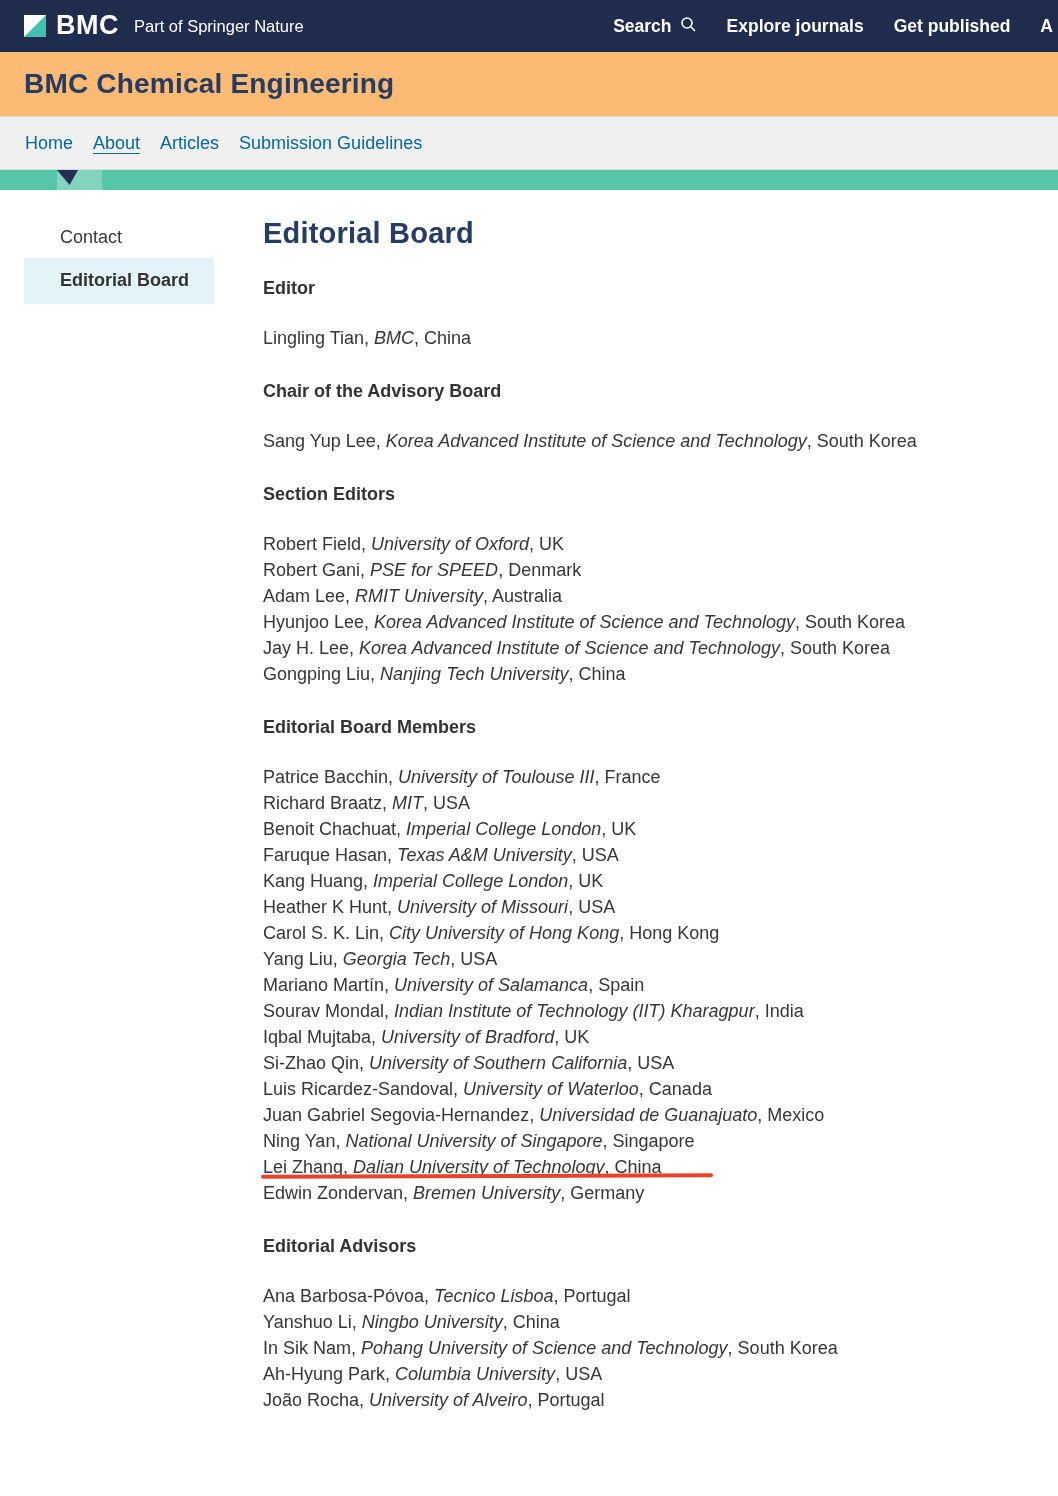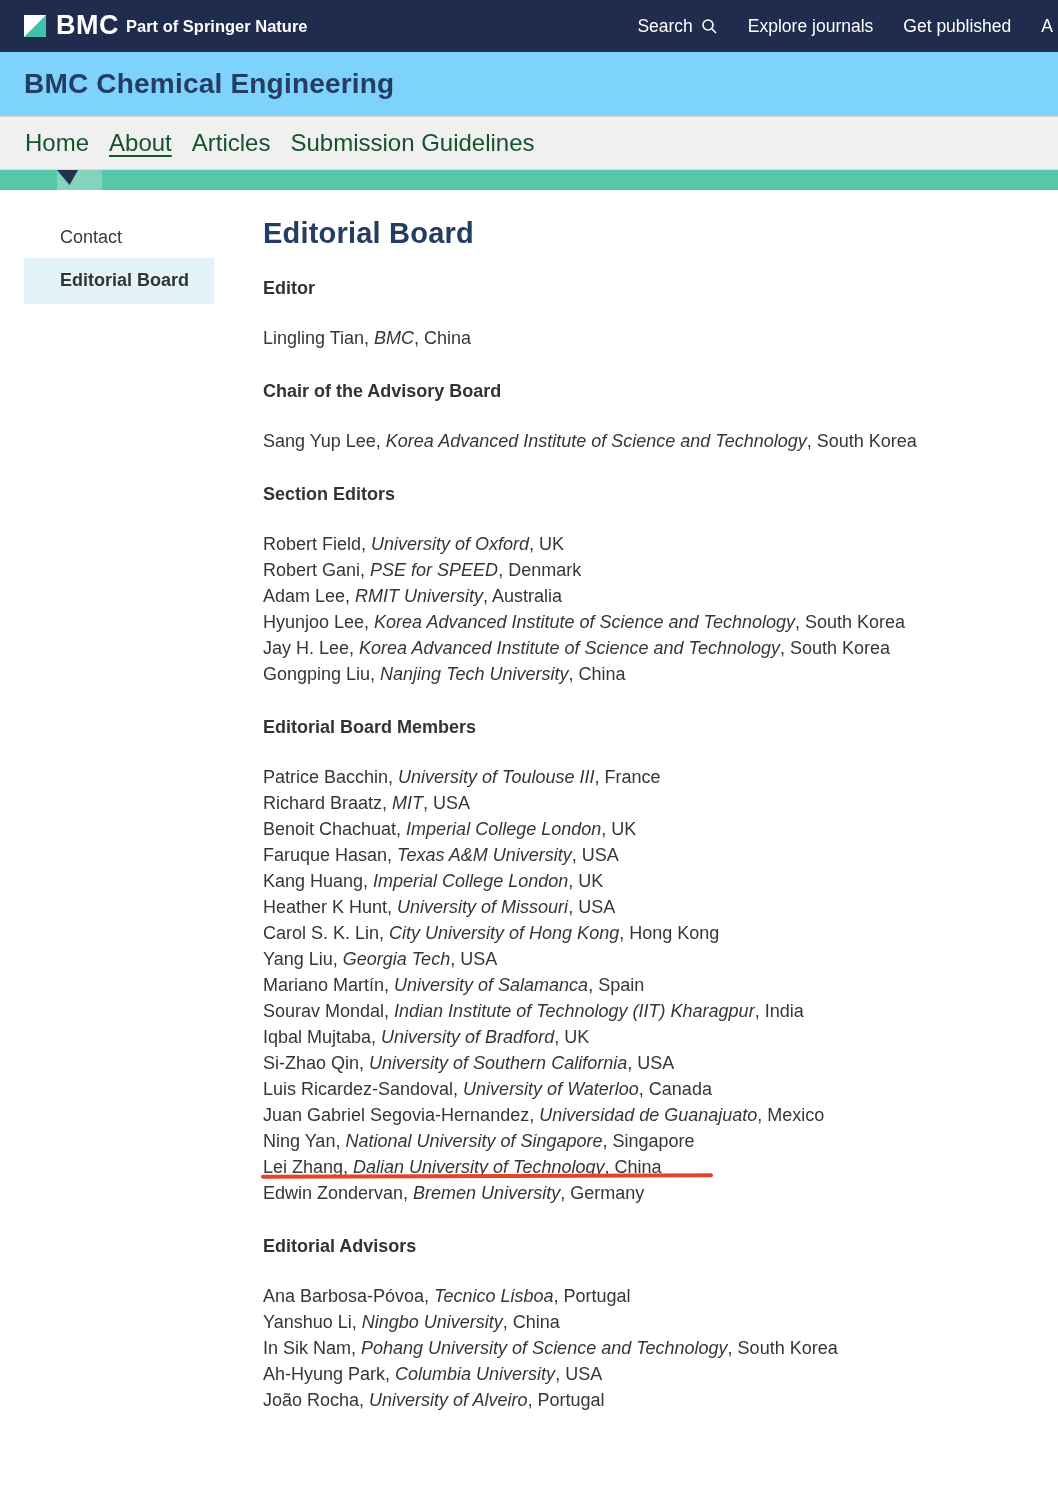--- a/index.html
+++ b/index.html
@@ -13,39 +13,39 @@
   .topbar {
     height:52px; background:#1f2c4e; display:flex; align-items:center;
     padding:0 5px 0 24px;
   }
   .logo { display:flex; align-items:center; cursor:pointer; }
   .logo-mark {
     width:22px; height:22px; margin-right:10px;
     background:linear-gradient(135deg,#ffffff 49.8%,#3ec1ae 50.2%);
   }
   .logo-word { color:#fff; font-weight:bold; font-size:27px; line-height:1; letter-spacing:.5px; padding-bottom:2px; }
-  .tagline { color:#ffffff; font-size:16.5px; font-weight:700; margin-left:7px; }
+  .tagline { color:#ffffff; font-size:16.5px; font-weight:400; margin-left:15px; }
   .top-links { margin-left:auto; display:flex; align-items:center; gap:30px; }
   .top-link {
-    color:#ffffff; font-size:17.5px; font-weight:400; white-space:nowrap;
-    display:flex; align-items:center; gap:8px; cursor:pointer;
+    color:#ffffff; font-size:17.5px; font-weight:700; white-space:nowrap;
+    display:flex; align-items:flex-start; gap:8px; cursor:pointer;
   }
   .top-link svg { display:block; }
 
   
-  .journal-row { height:64px; display:flex; align-items:center; padding:0 24px; background:#7dd3fc; }
+  .journal-row { height:64px; display:flex; align-items:center; padding:0 24px; background:#fdba74; }
   .journal-title { font-size:28px; font-weight:bold; color:#253c63; letter-spacing:.2px; cursor:pointer; }
 
   
   .tabs {
     height:54px; background:#f0f0f0;
     border-top:1px solid #d7d7d7; border-bottom:1px solid #d9d9d9;
     display:flex; align-items:center; gap:18px; padding:0 24px;
   }
-  .tab { font-size:24px; color:#14532d; cursor:pointer; padding:2px 1px; }
+  .tab { font-size:18px; color:#0369a1; cursor:pointer; padding:2px 1px; }
   .tab.active { text-decoration:underline; text-underline-offset:4px; }
 
   
   .teal-band { height:20px; background:#57c6a9; position:relative; }
   .band-motif { position:absolute; left:57px; top:0; width:45px; height:20px; background:#84d3bf; }
   .band-motif::before {
     content:""; position:absolute; left:0; top:0; width:21px; height:15px;
     background:#22304f; clip-path:polygon(0 0,100% 0,60% 100%);
   }
 

